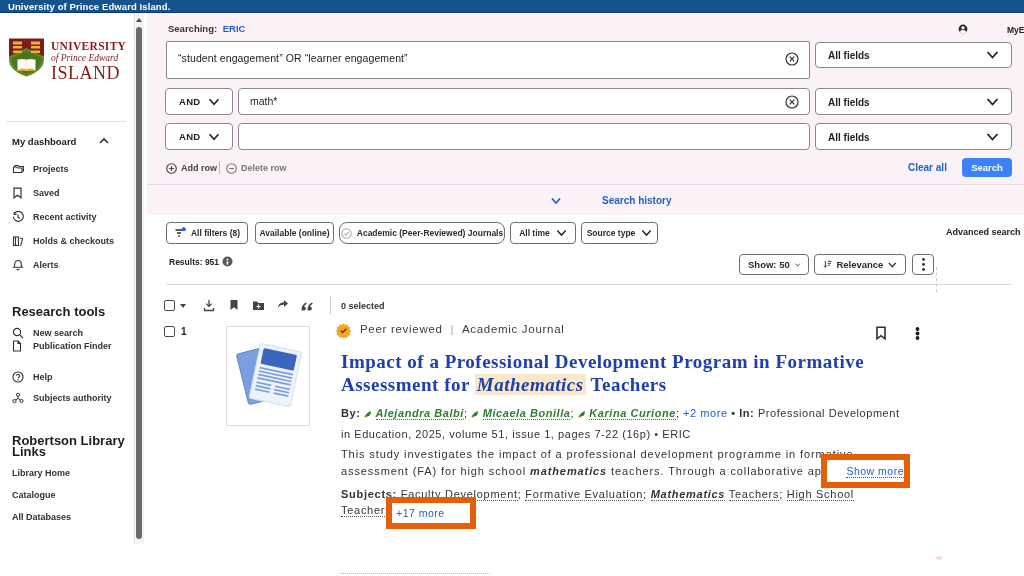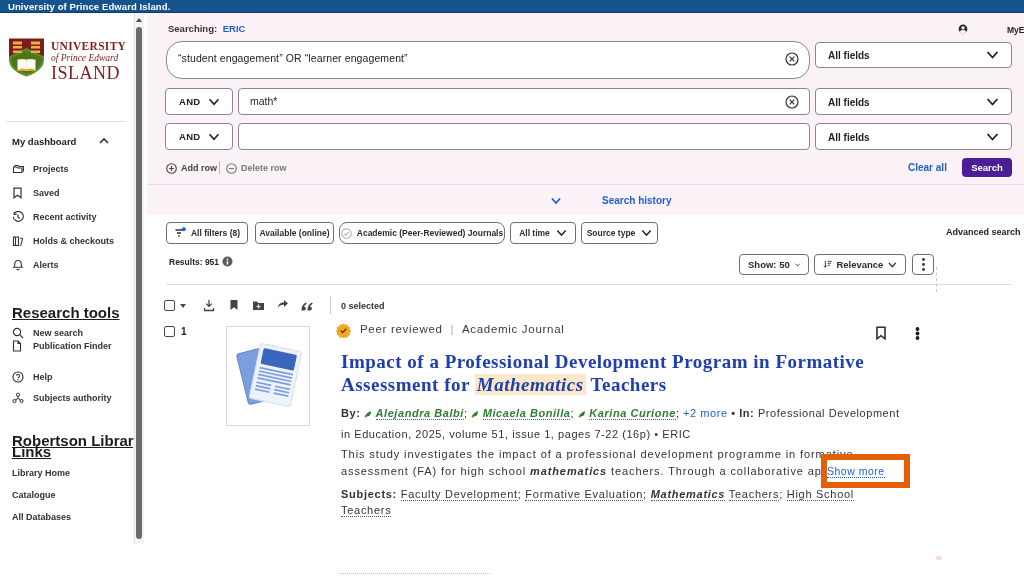--- a/index.html
+++ b/index.html
@@ -10,21 +10,21 @@
   .andbox { width:68px; height:27px; background:#fff; border:1px solid #8b8690; border-radius:4px; }
   .andbox::before { content:"AND"; position:absolute; left:13px; top:7px; font-size:9.5px; font-weight:bold; color:#222; letter-spacing:0.3px; }
   .allfields { background:#fff; border:1px solid #8b8690; border-radius:4px; }
   .allfields::before { content:"All fields"; position:absolute; left:12px; top:50%; transform:translateY(-50%); font-size:10px; font-weight:bold; color:#222; }
   .chev { position:absolute; right:12px; top:50%; transform:translateY(-50%); }
   .pill { position:absolute; top:222px; height:22px; background:#fff; border:1px solid #6f6f6f; border-radius:4px; display:flex; align-items:center; justify-content:center; font-size:8.5px; font-weight:bold; color:#2b2b2b; white-space:nowrap; }
   .pill2 { height:21px; background:#fff; border:1px solid #6f6f6f; border-radius:4px; display:flex; align-items:center; padding:0 8px; font-size:9.5px; font-weight:bold; color:#2b2b2b; white-space:nowrap; }
   .navrow { position:absolute; left:0; width:134px; height:20px; }
   .navrow svg { position:absolute; left:12px; top:50%; transform:translateY(-50%); }
   .navrow .t { position:absolute; left:33px; top:50%; transform:translateY(-50%); font-size:9px; font-weight:bold; color:#333; white-space:nowrap; }
-  .shead { position:absolute; left:12px; font-size:15px; font-weight:bold; color:#1d1d1d;text-decoration:underline; }
+  .shead { position:absolute; left:12px; font-size:13px; font-weight:bold; color:#1d1d1d; }
   .rlink { position:absolute; left:12px; font-size:9px; font-weight:bold; color:#333; }
   .sub { border-bottom:1px dotted #555;text-align:center; }
   .au svg { vertical-align:-1px; }
 </style>
 </head>
 <body>
 <div id="page">
 
   <div class="abs" style="left:0;top:0;width:1024px;height:13px;background:#15538d;border-bottom:1.5px solid #0d3a66;">
     <div class="abs" style="left:8px;top:1px;font-size:9.5px;font-weight:bold;color:#fff;letter-spacing:0.1px;">University of Prince Edward Island.</div>
@@ -145,21 +145,21 @@
         </clipPath>
       </defs>
       <circle cx="5" cy="5" r="4.4" fill="#2b2b2b"></circle>
       <g clip-path="url(#pc)">
         <circle cx="5" cy="3.8" r="1.6" fill="#fff"></circle>
         <ellipse cx="5" cy="8.3" rx="3" ry="2.3" fill="#fff"></ellipse>
       </g>
     </svg>
   <div class="abs" style="left:971px;top:25px;font-size:8.5px;font-weight:bold;color:#222;padding-left:36px;">MyEBSCO</div>
 
-  <div class="abs" style="left:166px;top:41px;width:644px;height:38px;background:#fff;border:1px solid #8b8690;border-radius:16px;">
+  <div class="abs" style="left:166px;top:41px;width:644px;height:38px;background:#fff;border:1px solid #8b8690;border-radius:2px;">
     <div class="abs" style="left:11px;top:10px;font-size:10.5px;letter-spacing:0.1px;color:#222;">“student engagement” OR “learner engagement”</div>
     <svg class="abs" style="right:10px;top:10px" width="14" height="14" viewBox="0 0 14 14">
         <circle cx="7" cy="7" r="6" fill="none" stroke="#333" stroke-width="1.2"></circle>
         <path d="M4.7 4.7 l4.6 4.6 M9.3 4.7 l-4.6 4.6" stroke="#333" stroke-width="1.2"></path>
       </svg>
   </div>
   <div class="abs allfields" style="left:815px;top:42px;width:197px;height:26px;">
       <svg class="chev" width="13" height="9" viewBox="0 0 13 9">
         <path d="M1.5 1.5 L6.5 7 L11.5 1.5" stroke="#222" stroke-width="1.8" fill="none"></path>
       </svg>
@@ -201,21 +201,21 @@
     </svg>
   <div class="abs" style="left:181px;top:163px;font-size:9px;font-weight:bold;color:#444;">Add row</div>
   <div class="abs" style="left:219px;top:161px;width:1px;height:13px;background:#bbb;"></div>
   <svg class="abs" style="left:226px;top:163px" width="11" height="11" viewBox="0 0 11 11">
       <circle cx="5.5" cy="5.5" r="4.8" fill="none" stroke="#777" stroke-width="1.1"></circle>
       <path d="M3 5.5 h5" stroke="#777" stroke-width="1.1"></path>
     </svg>
   <div class="abs" style="left:241px;top:163px;font-size:9px;font-weight:bold;color:#777;">Delete row</div>
 
   <div class="abs" style="left:908px;top:162px;font-size:10px;font-weight:bold;color:#1f5fd0;">Clear all</div>
-  <div class="abs" style="left:962px;top:158px;width:50px;height:19px;background:#4c1d95;border-radius:4px;color:#fff;font-size:9.5px;font-weight:bold;text-align:center;line-height:19px;">Search</div>
+  <div class="abs" style="left:962px;top:158px;width:50px;height:19px;background:#3b82f6;border-radius:4px;color:#fff;font-size:9.5px;font-weight:bold;text-align:center;line-height:19px;">Search</div>
 
   <div class="abs" style="left:147px;top:184px;width:877px;height:1px;background:#e8dbe4;"></div>
 
   <svg class="abs" style="left:551px;top:197px" width="10" height="8" viewBox="0 0 10 8">
       <path d="M1 1.5 L5 6 L9 1.5" stroke="#1f5fd0" stroke-width="1.8" fill="none"></path>
     </svg>
   <div class="abs" style="left:566px;top:195px;font-size:10px;font-weight:bold;color:#1f5fd0;padding-left:36px;">Search history</div>
 
   <div class="pill" style="left:166px;width:82px;">
     <svg width="12" height="12" viewBox="0 0 12 12" style="margin-right:5px">
@@ -357,25 +357,28 @@
     <span class="au"><svg width="8" height="8" viewBox="0 0 8 8">
           <path d="M1 7 q0.3 -2.5 3 -4.5 l2.8 -1.6 q0.5 3.5 -2.3 5.2 q-1.8 1 -3.5 0.9" fill="#2e7d32"></path>
           <circle cx="1.6" cy="6.6" r="1.1" fill="#c77f1e"></circle>
         </svg></span>
     <span style="color:#2e7d32;font-style:italic;font-weight:bold;border-bottom:1px dotted #2e7d32;">Karina Curione</span>;
     <span style="color:#1f5fd0;">+2 more</span> <span style="font-weight:bold;">• In:</span> Professional Development<br>in Education, 2025, volume 51, issue 1, pages 7-22 (16p) • ERIC
   </div>
 
   <div class="abs" style="left:341px;top:446px;width:620px;font-size:11px;letter-spacing:0.9px;color:#333;line-height:16.5px;white-space:nowrap;">This study investigates the impact of a professional development programme in formative<br>assessment (FA) for high school <span style="font-weight:bold;font-style:italic;">mathematics</span> teachers. Through a collaborative appr...</div>
 
-  <div class="abs" style="left:821px;top:454px;width:89px;height:34px;border:6px solid #e55f08;background:#fff;display:flex;align-items:center;justify-content:flex-start;">
+  <div class="abs" style="left:821px;top:454px;width:89px;height:34px;border:6px solid #e55f08;background:#fff;display:flex;align-items:center;justify-content:flex-end;">
     <span style="font-size:10.5px;letter-spacing:0.5px;color:#1f5fd0;border-bottom:1px dotted #1f5fd0;">Show more</span>
   </div>
 
   <div class="abs" style="left:341px;top:486px;width:620px;font-size:11px;letter-spacing:0.72px;color:#333;line-height:16px;white-space:nowrap;"><span style="font-weight:bold;">Subjects:</span> <span class="sub">Faculty Development</span>; <span class="sub">Formative Evaluation</span>; <span style="font-weight:bold;font-style:italic;" class="sub">Mathematics</span> <span class="sub">Teachers</span>; <span class="sub">High School</span><br><span class="sub">Teachers</span></div>
 
+  <div class="abs" style="left:386px;top:497px;width:90px;height:32px;border:6px solid #e55f08;background:#fff;display:flex;align-items:center;">
+    <span style="font-size:10.5px;letter-spacing:0.5px;color:#1f5fd0;margin-left:4px;">+17 more</span>
+  </div>
 
   <div class="abs" style="left:340px;top:573px;width:150px;height:3px;border-top:1.5px dotted #a9c0e8;"></div>
   <div class="abs" style="left:936px;top:556px;width:6px;height:4px;background:#f6c6da;border-radius:2px;opacity:0.7;"></div>
 
   <div id="result"></div>
 
 </div>
 
 </body></html>

